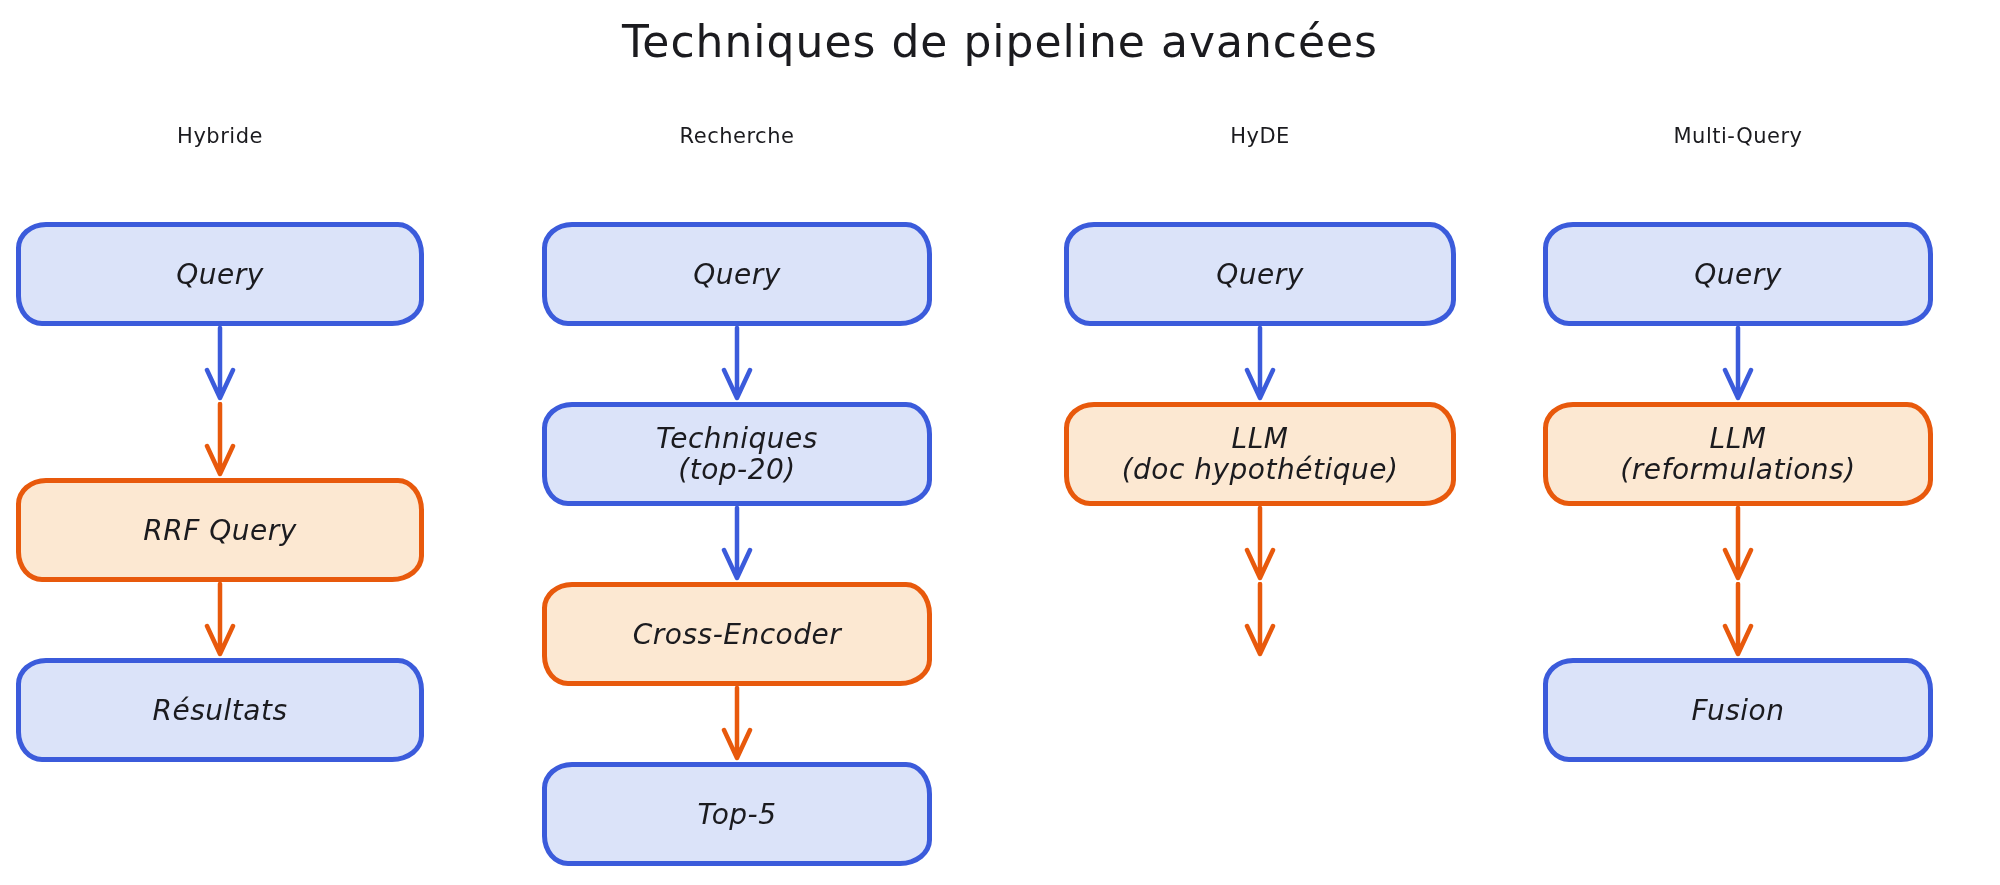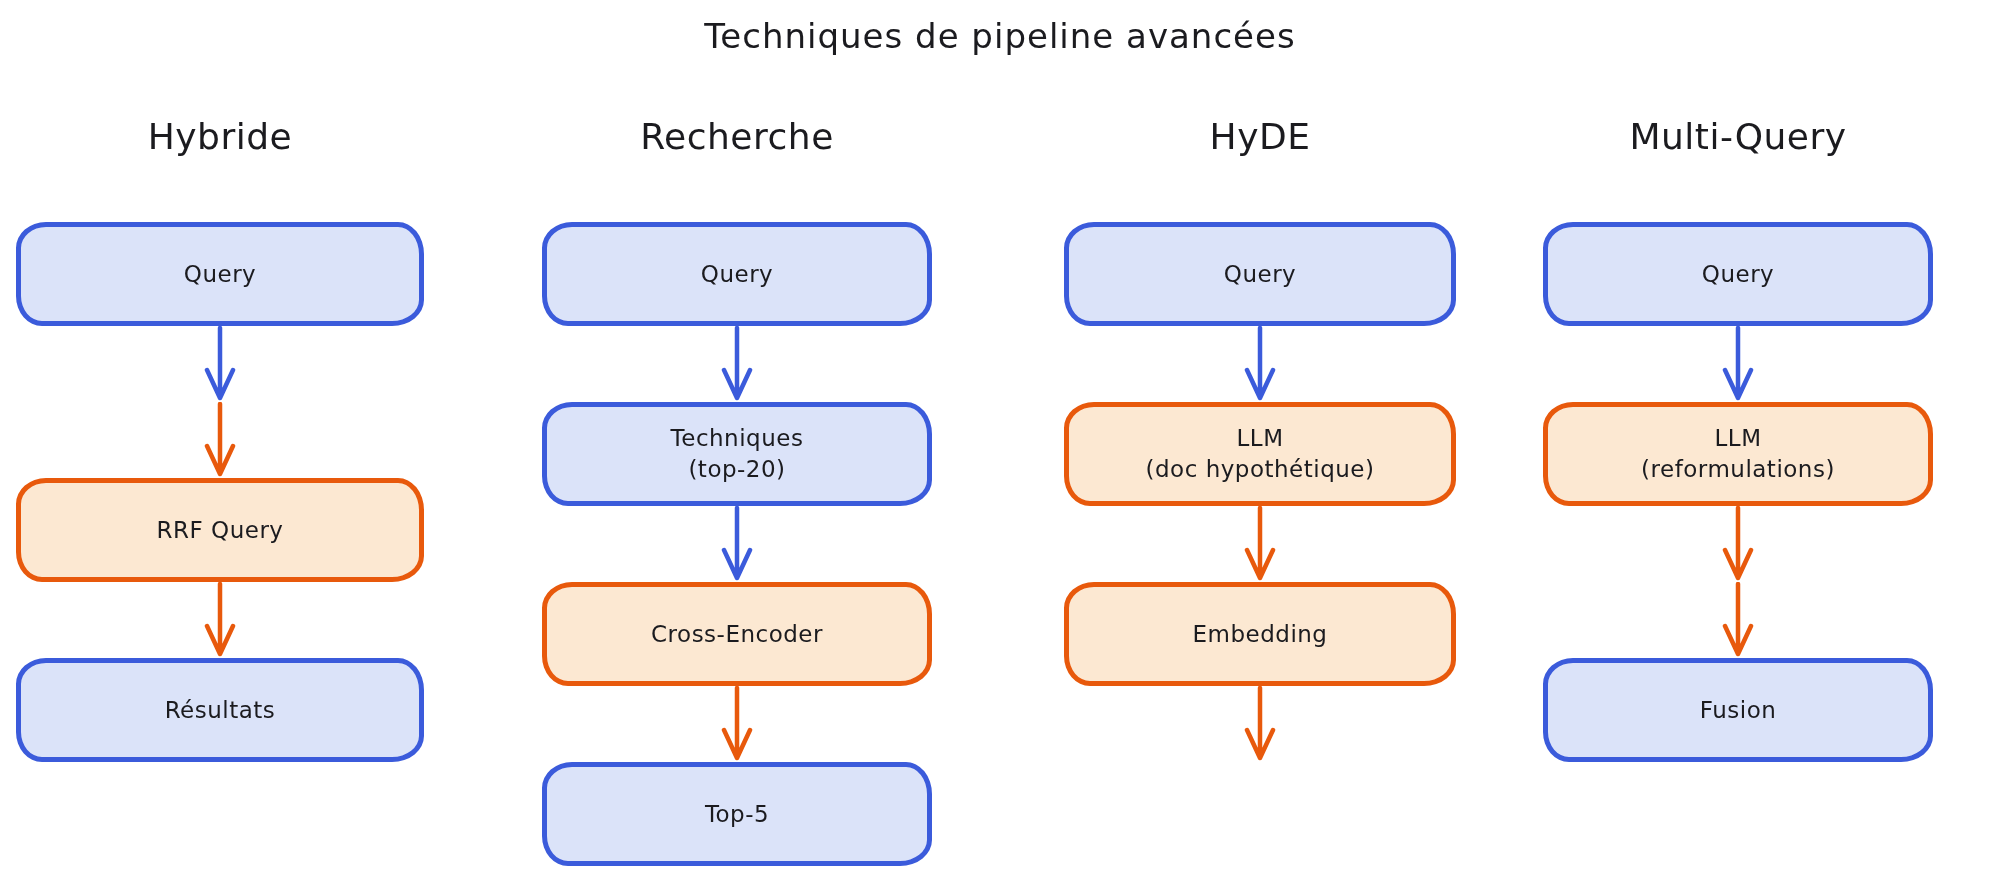--- a/index.html
+++ b/index.html
@@ -13,21 +13,21 @@
     background: var(--background, #ffffff);
     overflow: hidden;
   }
 
   .title {
     position: absolute;
     top: 16px;
     left: 0;
     width: 100%;
     text-align: center;
-    font-size: 34px;
+    font-size: 44px;
     letter-spacing: 1px;
     color: var(--text, #1b1b1f);
   }
 
   .column {
     position: absolute;
     top: 112px;
     display: flex;
     flex-direction: column;
     align-items: center;
@@ -35,39 +35,40 @@
   .col-1 { left: 16px;   width: 408px; }
   .col-2 { left: 542px;  width: 390px; }
   .col-3 { left: 1064px; width: 392px; }
   .col-4 { left: 1543px; width: 390px; }
 
   .col-header {
     height: 48px;
     display: flex;
     align-items: center;
     justify-content: center;
-    font-size: 36px;
+    font-size: 21px;
     letter-spacing: 0.5px;
     margin-bottom: 62px;
   }
 
   .node {
     width: 100%;
     height: 104px;
     display: flex;
     flex-direction: column;
     align-items: center;
     justify-content: center;
     border: 5px solid #888;
     
     border-radius: 30px 26px 32px 26px / 26px 32px 26px 30px;
-    font-size: 23px;
+    font-size: 28px;
     line-height: 31px;
     text-align: left;
     letter-spacing: 0.5px;
+    font-style: italic;
   }
   .node.blue   { background: var(--blue-fill, #dbe3f9);  border-color: var(--blue-stroke, #3b5bdb); }
   .node.orange { background: var(--orange-fill, #fce8d2); border-color: var(--orange-stroke, #e8590c); }
 
   .arrow {
     height: 76px;
     display: flex;
     align-items: center;
     justify-content: center;
   }
@@ -154,23 +155,20 @@
     </div>
     <div class="node orange">
       <span>LLM</span>
       <span>(doc hypothétique)</span>
     </div>
     <div class="arrow orange">
       <svg width="40" height="76" viewBox="0 0 40 76">
           <path d="M20 2 L20 70 M7 44 L20 72 L33 44" stroke="currentColor" stroke-width="4.5" fill="none" stroke-linecap="round" stroke-linejoin="round"></path>
         </svg>
     </div>
-    <div class="node orange">
-      <span>Embedding</span>
-    </div>
     <div class="arrow orange">
       <svg width="40" height="76" viewBox="0 0 40 76">
           <path d="M20 2 L20 70 M7 44 L20 72 L33 44" stroke="currentColor" stroke-width="4.5" fill="none" stroke-linecap="round" stroke-linejoin="round"></path>
         </svg>
     </div>
   </div>
 
   <div class="column col-4">
     <div class="col-header">Multi-Query</div>
     <div class="node blue">

